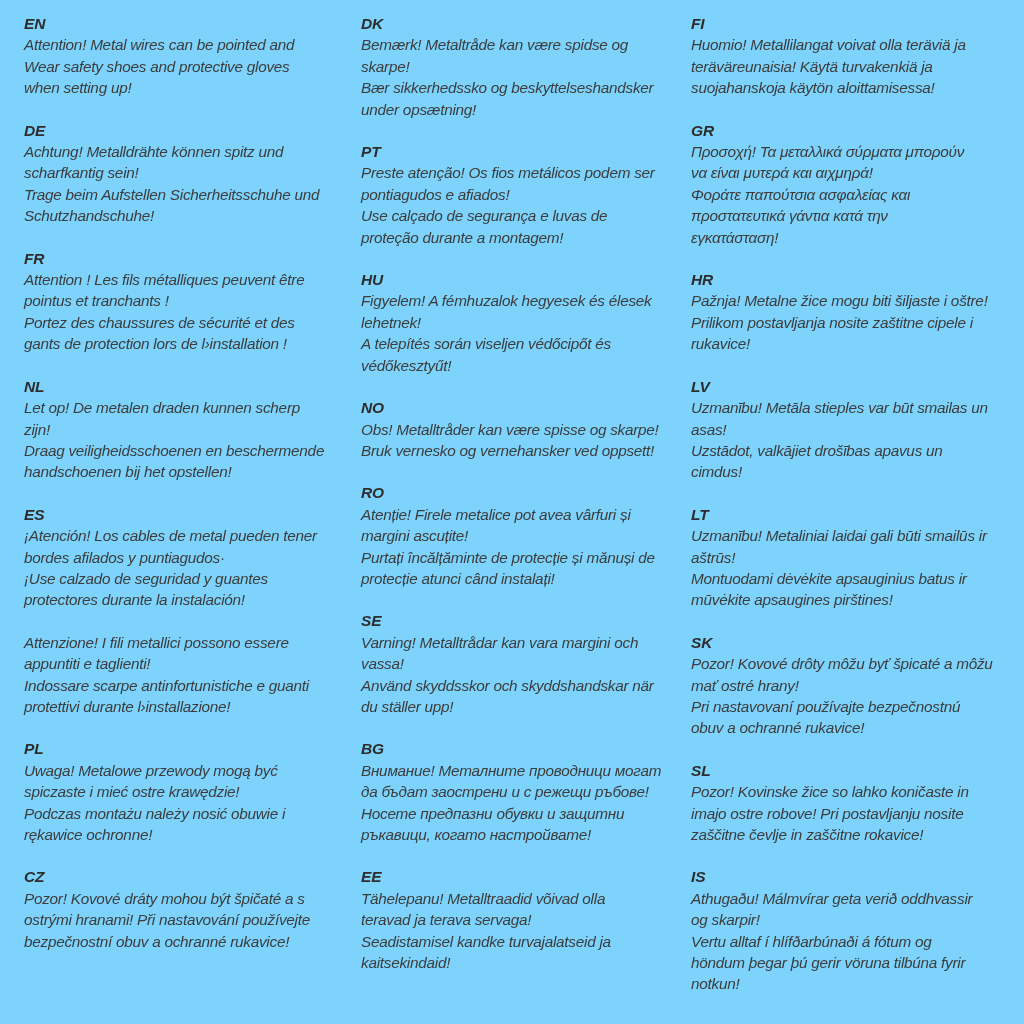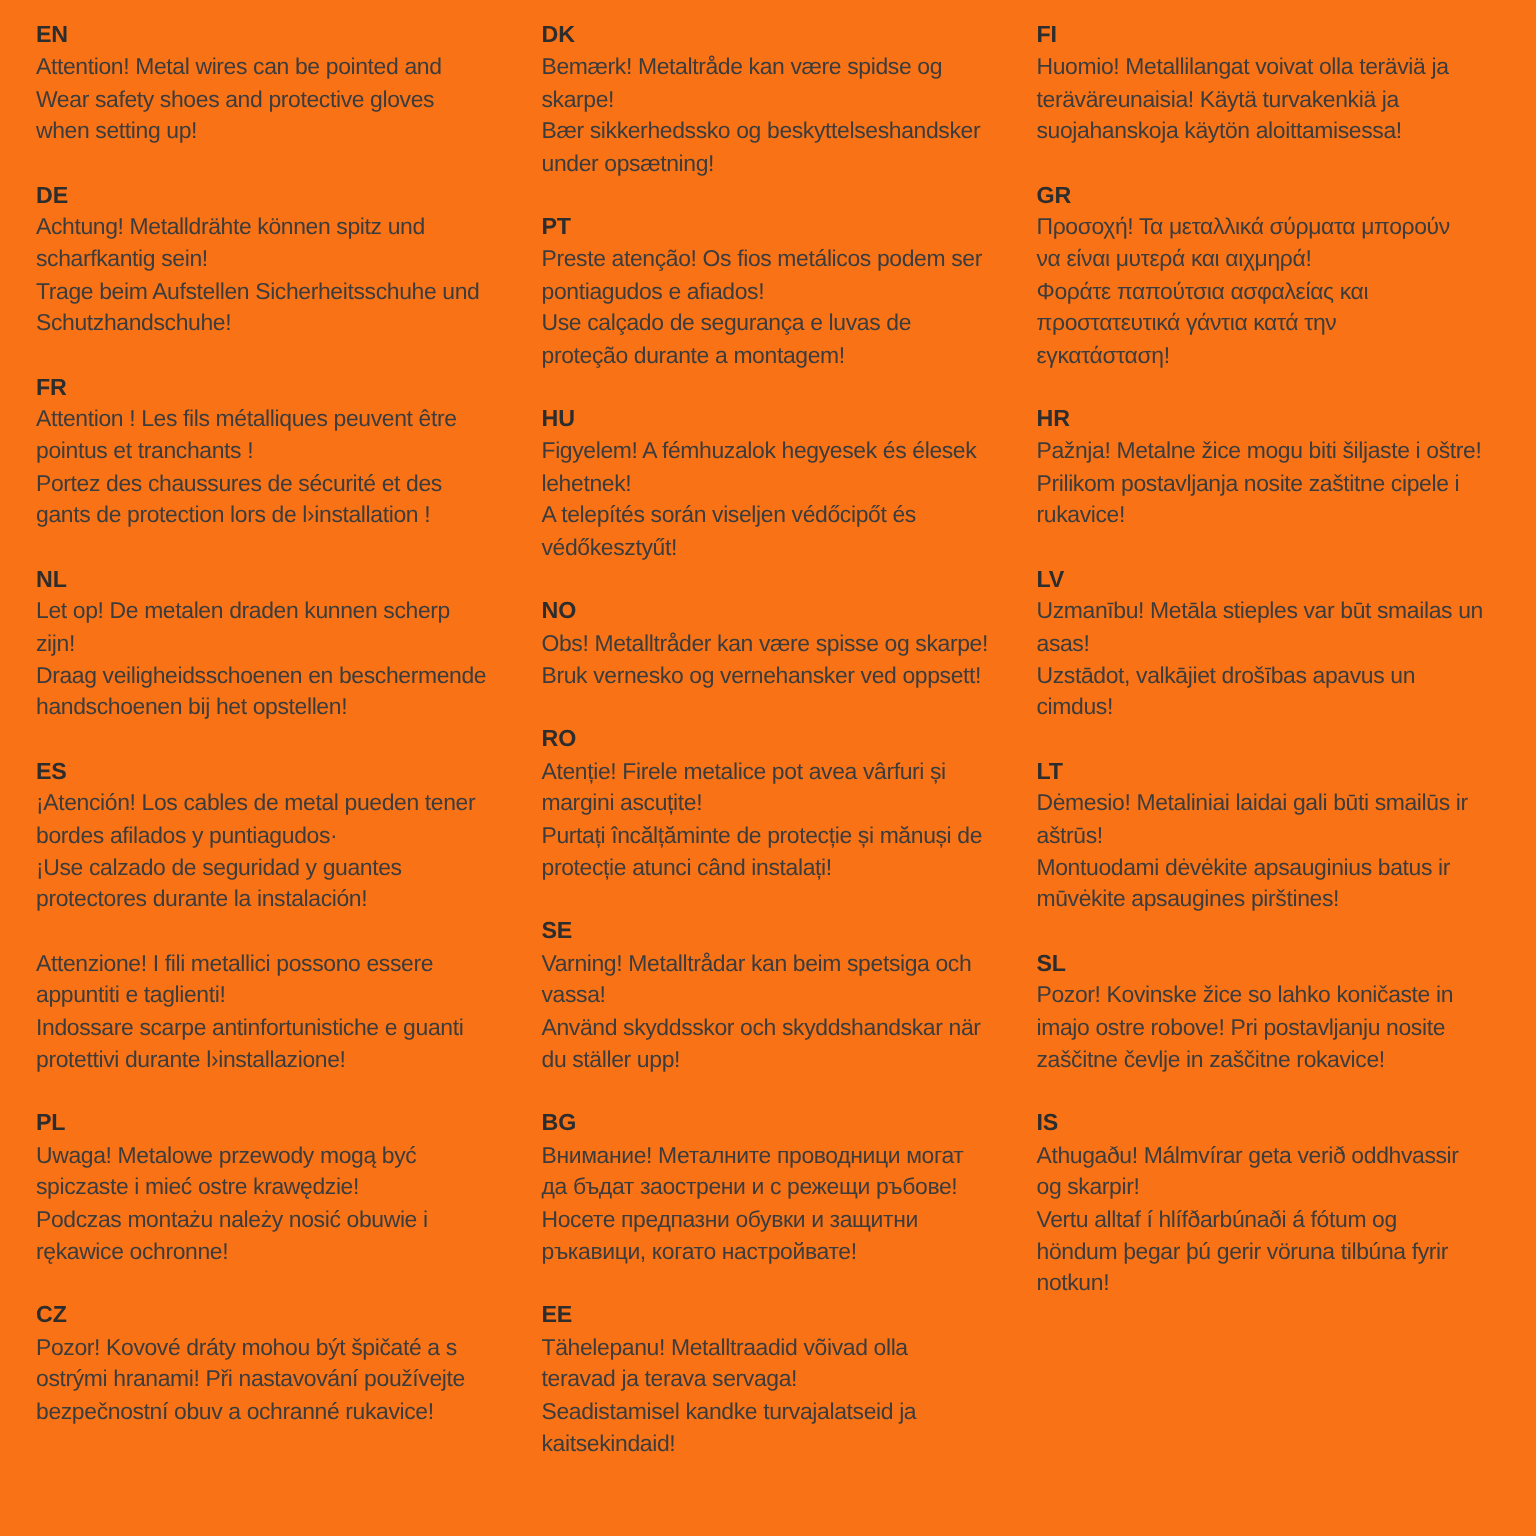--- a/index.html
+++ b/index.html
@@ -11,22 +11,23 @@
     height: 1024px;
     background: #ffffff;
     font-family: "Liberation Sans", sans-serif;
     color: #3c3c3c;
     overflow: hidden;
   }
   .page {
     position: relative;
     width: 1024px;
     height: 1024px;
-    background: #f97316;
+    background: #7dd3fc;
     overflow: hidden;
+    font-style: italic;
   }
   .col {
     position: absolute;
     top: 13px;
     width: 324px;
   }
   .col-1 { left: 24px; }
   .col-2 { left: 361px; }
   .col-3 { left: 691px; }
   .section {
@@ -135,21 +136,21 @@
       </div>
       <div class="section">
         <div class="lang-code">RO</div>
         <div class="line">Atenție! Firele metalice pot avea vârfuri și</div>
         <div class="line">margini ascuțite!</div>
         <div class="line">Purtați încălțăminte de protecție și mănuși de</div>
         <div class="line">protecție atunci când instalați!</div>
       </div>
       <div class="section">
         <div class="lang-code">SE</div>
-        <div class="line">Varning! Metalltrådar kan beim spetsiga och</div>
+        <div class="line">Varning! Metalltrådar kan vara margini och</div>
         <div class="line">vassa!</div>
         <div class="line">Använd skyddsskor och skyddshandskar när</div>
         <div class="line">du ställer upp!</div>
       </div>
       <div class="section">
         <div class="lang-code">BG</div>
         <div class="line">Внимание! Металните проводници могат</div>
         <div class="line">да бъдат заострени и с режещи ръбове!</div>
         <div class="line">Носете предпазни обувки и защитни</div>
         <div class="line">ръкавици, когато настройвате!</div>
@@ -185,24 +186,31 @@
       </div>
       <div class="section">
         <div class="lang-code">LV</div>
         <div class="line">Uzmanību! Metāla stieples var būt smailas un</div>
         <div class="line">asas!</div>
         <div class="line">Uzstādot, valkājiet drošības apavus un</div>
         <div class="line">cimdus!</div>
       </div>
       <div class="section">
         <div class="lang-code">LT</div>
-        <div class="line">Dėmesio! Metaliniai laidai gali būti smailūs ir</div>
+        <div class="line">Uzmanību! Metaliniai laidai gali būti smailūs ir</div>
         <div class="line">aštrūs!</div>
         <div class="line">Montuodami dėvėkite apsauginius batus ir</div>
         <div class="line">mūvėkite apsaugines pirštines!</div>
+      </div>
+      <div class="section">
+        <div class="lang-code">SK</div>
+        <div class="line">Pozor! Kovové drôty môžu byť špicaté a môžu</div>
+        <div class="line">mať ostré hrany!</div>
+        <div class="line">Pri nastavovaní používajte bezpečnostnú</div>
+        <div class="line">obuv a ochranné rukavice!</div>
       </div>
       <div class="section">
         <div class="lang-code">SL</div>
         <div class="line">Pozor! Kovinske žice so lahko koničaste in</div>
         <div class="line">imajo ostre robove! Pri postavljanju nosite</div>
         <div class="line">zaščitne čevlje in zaščitne rokavice!</div>
       </div>
       <div class="section">
         <div class="lang-code">IS</div>
         <div class="line">Athugaðu! Málmvírar geta verið oddhvassir</div>

